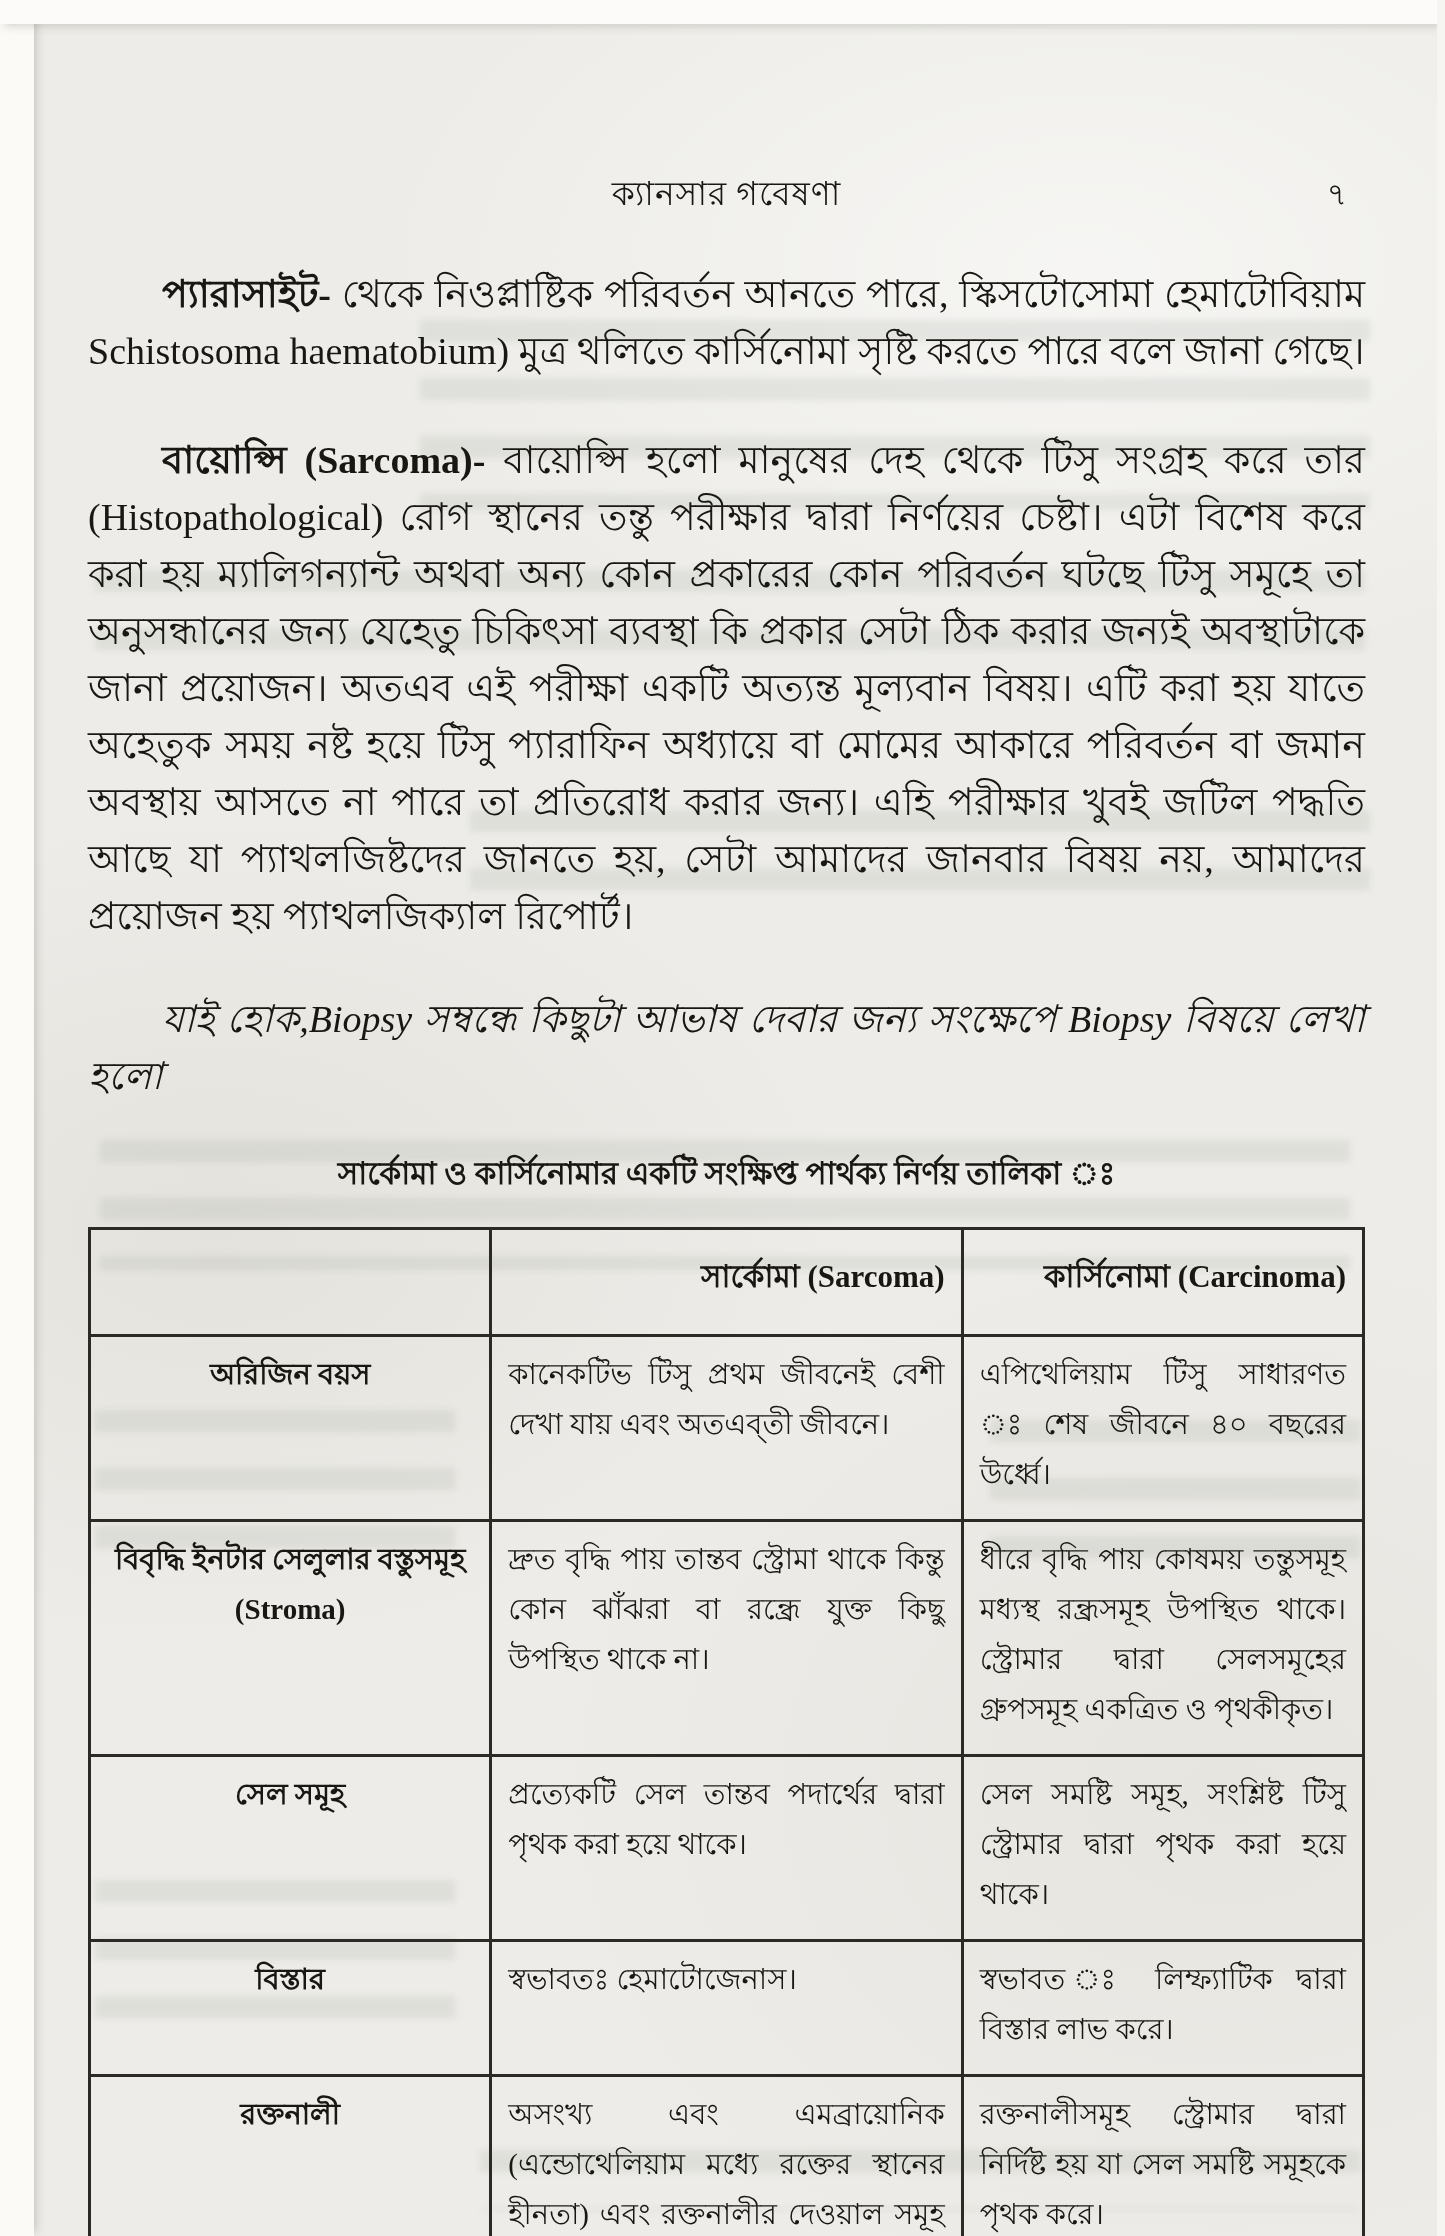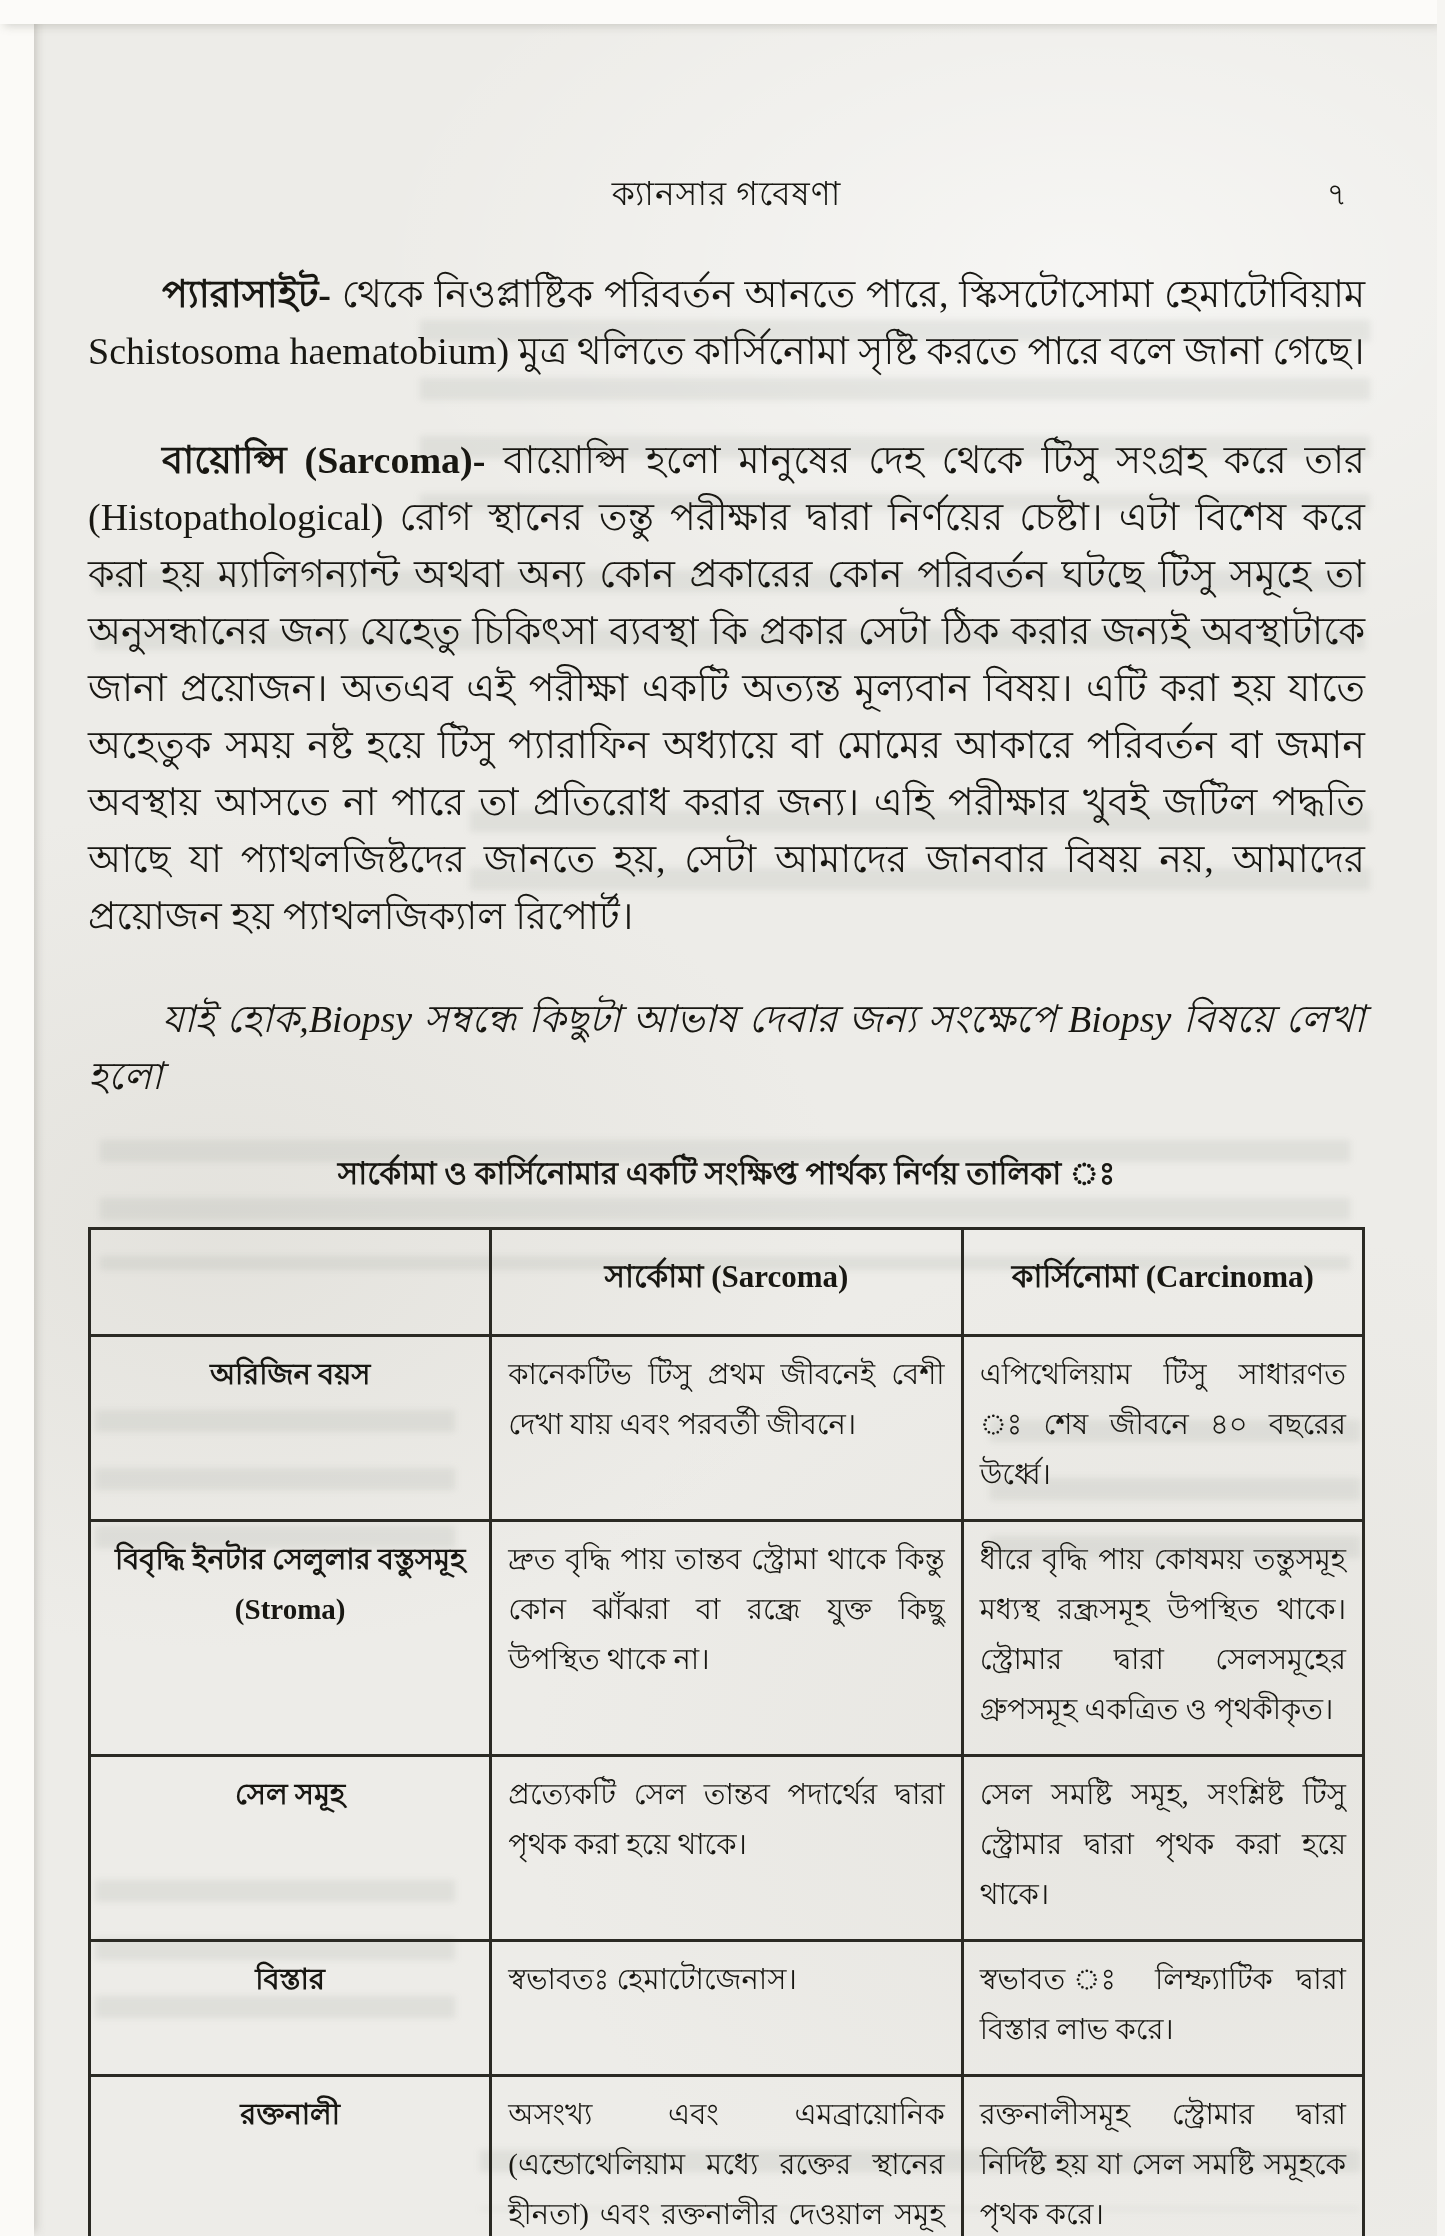--- a/index.html
+++ b/index.html
@@ -74,21 +74,21 @@
   table.cmp col.c1{width:31.5%;}
   table.cmp col.c2{width:37%;}
   table.cmp col.c3{width:31.5%;}
   table.cmp th, table.cmp td{
     border:3px solid var(--table_border);
     vertical-align:top;
     padding:12px 16px 20px 16px;
     font-size:29px;line-height:50px;
   }
   table.cmp th{
-    text-align:center;font-weight:700;font-size:31px;
+    text-align:right;font-weight:700;font-size:31px;
     padding-top:20px;padding-bottom:30px;line-height:54px;
   }
   td.rowlabel{text-align:center;font-weight:700;font-size:30px;}
   td.cellj{text-align:justify;text-justify:inter-word;}
 </style>
 </head>
 <body>
 
 <div class="scan">
 
@@ -131,21 +131,21 @@
       <thead>
         <tr>
           <th></th>
           <th>সার্কোমা (Sarcoma)</th>
           <th>কার্সিনোমা (Carcinoma)</th>
         </tr>
       </thead>
       <tbody>
         <tr>
           <td class="rowlabel">অরিজিন বয়স</td>
-          <td class="cellj">কানেকটিভ টিসু প্রথম জীবনেই বেশী দেখা যায় এবং পরবর্তী জীবনে।</td>
+          <td class="cellj">কানেকটিভ টিসু প্রথম জীবনেই বেশী দেখা যায় এবং অতএব্তী জীবনে।</td>
           <td class="cellj">এপিথেলিয়াম টিসু সাধারণত ঃ শেষ জীবনে ৪০ বছরের উর্ধ্বে।</td>
         </tr>
         <tr>
           <td class="rowlabel">বিবৃদ্ধি ইনটার সেলুলার বস্তুসমূহ (Stroma)</td>
           <td class="cellj">দ্রুত বৃদ্ধি পায় তান্তব স্ট্রোমা থাকে কিন্তু কোন ঝাঁঝরা বা রন্ধ্রে যুক্ত কিছু উপস্থিত থাকে না।</td>
           <td class="cellj">ধীরে বৃদ্ধি পায় কোষময় তন্তুসমূহ মধ্যস্থ রন্ধ্রসমূহ উপস্থিত থাকে। স্ট্রোমার দ্বারা সেলসমূহের গ্রুপসমূহ একত্রিত ও পৃথকীকৃত।</td>
         </tr>
         <tr>
           <td class="rowlabel">সেল সমূহ</td>
           <td class="cellj">প্রত্যেকটি সেল তান্তব পদার্থের দ্বারা পৃথক করা হয়ে থাকে।</td>

